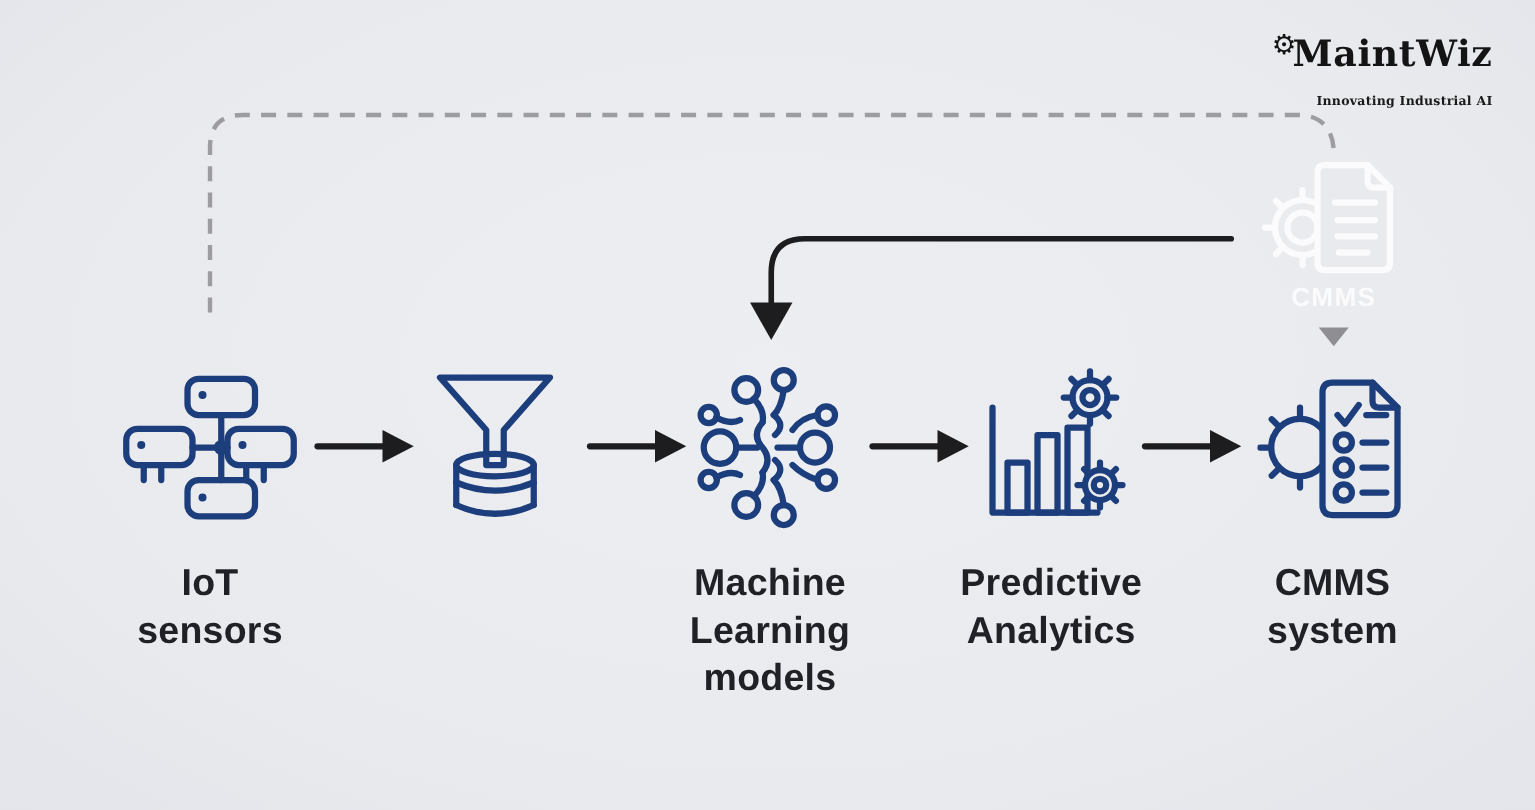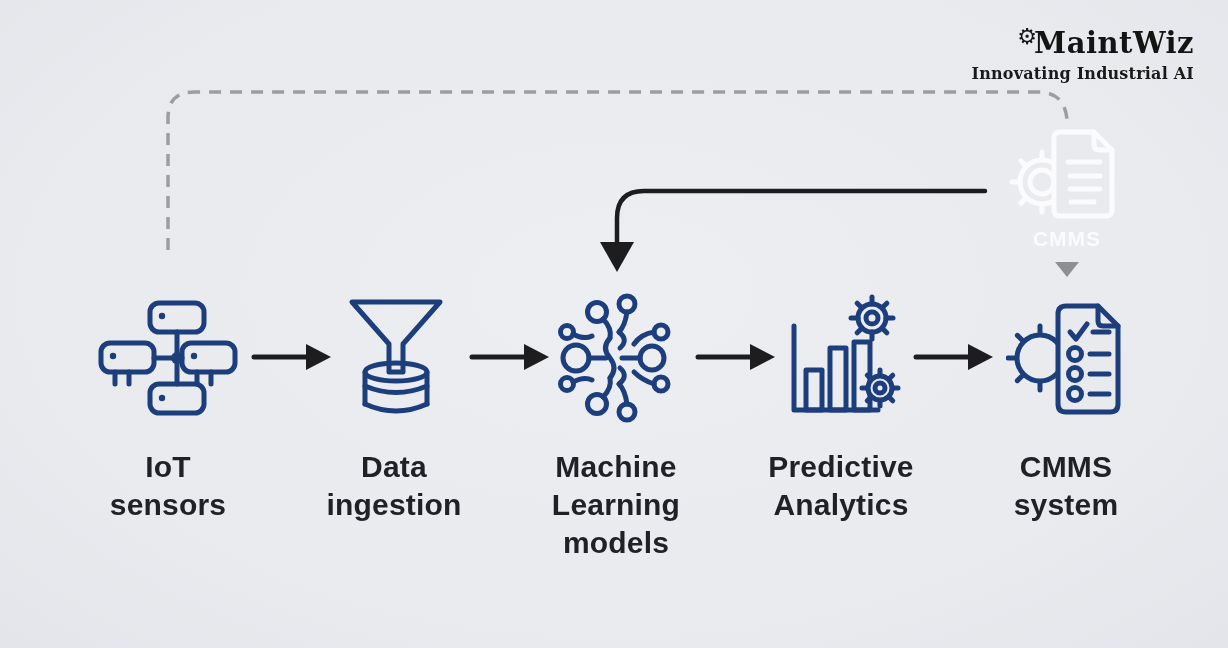--- a/index.html
+++ b/index.html
@@ -20,21 +20,21 @@
     background:radial-gradient(ellipse at 50% 45%, #edeef1 0%, var(--background) 70%, #e4e5ea 100%);
     overflow:hidden;
   }
   .abs{position:absolute;}
 
   
   .logo{top:28px;right:34px;display:flex;flex-direction:column;align-items:flex-end;}
   .logo-name-row{display:flex;align-items:flex-start;color:var(--logo-dark);}
   .logo-gear{font-size:22px;line-height:22px;margin-right:-3px;margin-top:-2px;font-family:"DejaVu Sans",sans-serif;}
   .logo-name{font-family:"DejaVu Serif","Liberation Serif",serif;font-size:29px;line-height:30px;font-weight:600;letter-spacing:0.5px;text-align:center;}
-  .logo-tagline{font-family:"DejaVu Serif","Liberation Serif",serif;font-size:16px;font-weight:bold;color:#1a1a1a;margin-top:6px;letter-spacing:0.2px;}
+  .logo-tagline{font-family:"DejaVu Serif","Liberation Serif",serif;font-size:10px;font-weight:bold;color:#1a1a1a;margin-top:18px;letter-spacing:0.2px;}
 
   
   svg.overlay{left:0;top:0;}
   .dashed-path{fill:none;stroke:var(--dashed-gray);stroke-width:3.5;stroke-dasharray:12 9;}
   .solid-path{fill:none;stroke:var(--arrow-black);stroke-width:4.5;stroke-linecap:round;}
   .solid-head{fill:var(--arrow-black);}
 
   
   svg.icon *{fill:none;stroke:var(--icon-navy);stroke-width:5;stroke-linecap:round;stroke-linejoin:round;}
   svg.icon .dot{fill:var(--icon-navy);stroke:none;}
@@ -231,22 +231,20 @@
       <line x1="84" y1="62" x2="103" y2="62"></line>
       <circle cx="69" cy="82" r="6.5"></circle>
       <line x1="84" y1="82" x2="103" y2="82"></line>
       <circle cx="69" cy="102" r="6.5"></circle>
       <line x1="84" y1="102" x2="103" y2="102"></line>
     </g>
   </svg>
 
   <div class="abs stage-label" style="left:48px;">IoT
 sensors</div>
-  <div class="abs stage-label" style="left:274px;">Data
-ingestion</div>
   <div class="abs stage-label" style="left:496px;">Machine
 Learning
 models</div>
   <div class="abs stage-label" style="left:721px;">Predictive
 Analytics</div>
   <div class="abs stage-label" style="left:946px;">CMMS
 system</div>
 
 </div>
 

